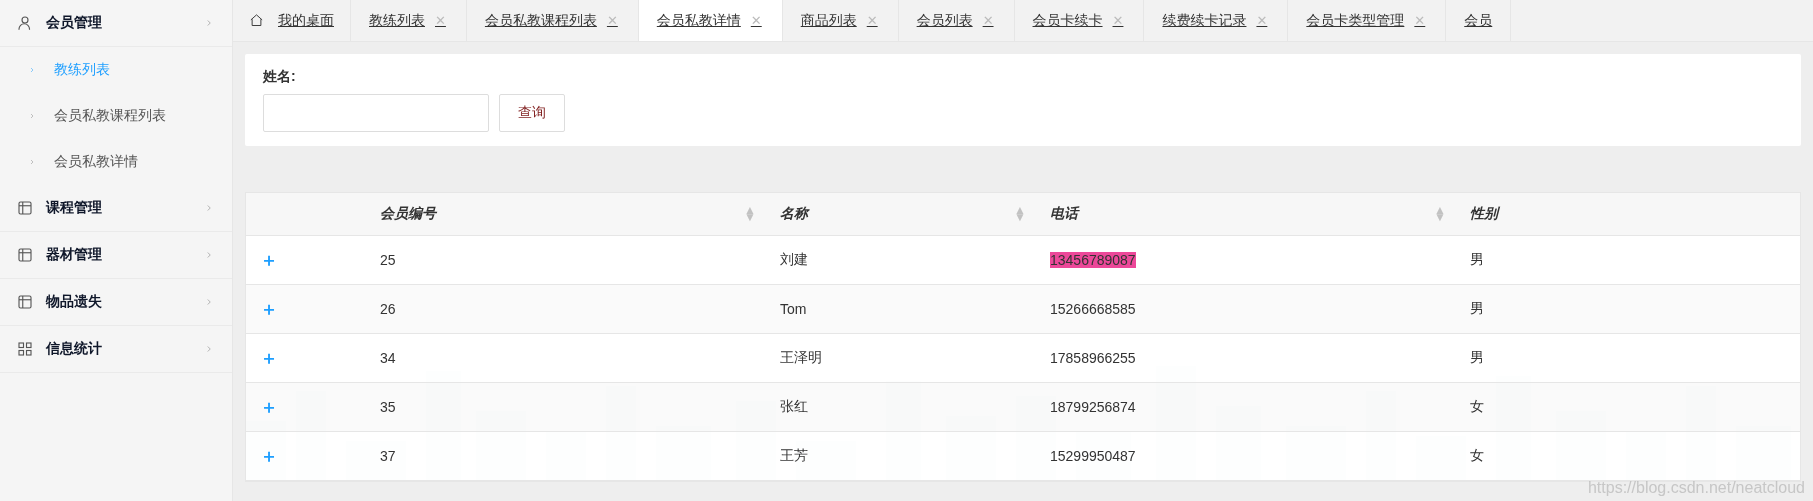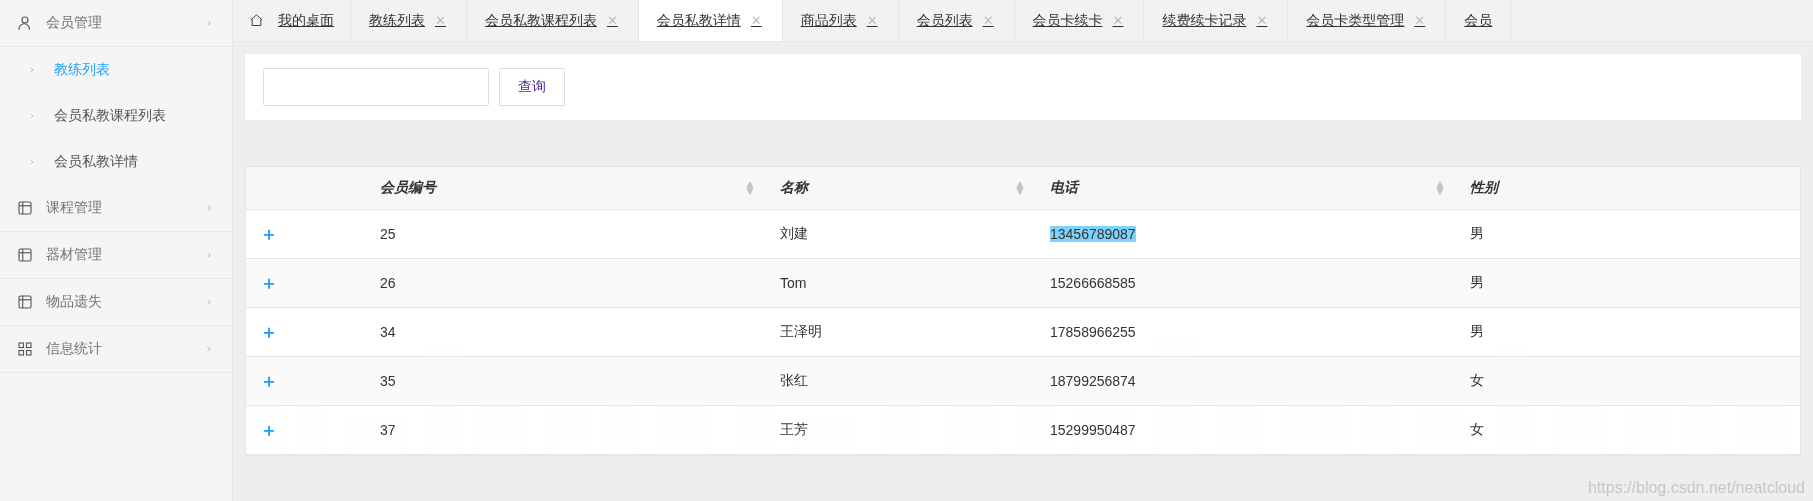--- a/index.html
+++ b/index.html
@@ -19,23 +19,24 @@
       width: 233px;
       background: #f5f5f5;
       border-right: 1px solid #e6e6e6;
       flex-shrink: 0;
     }
     .menu-item {
       display: flex;
       align-items: center;
       padding: 14px 16px;
       cursor: pointer;
-      color: #737373;
+      color: #0f172a;
       border-bottom: 1px solid #eaeaea;
       position: relative;
+      font-weight: bold;
     }
     .menu-icon {
       width: 18px; height: 18px;
       margin-right: 12px;
       display: inline-flex;
       align-items: center;
       justify-content: center;
     }
     .menu-icon svg { width: 18px; height: 18px; stroke: #555; fill: none; stroke-width: 1.5; }
     .menu-label { flex: 1; }
@@ -111,21 +112,21 @@
       font-size: 14px;
     }
     .btn {
       height: 38px;
       padding: 0 18px;
       background: #fff;
       border: 1px solid #ddd;
       border-radius: 2px;
       cursor: pointer;
       font-size: 14px;
-      color: #4c1d95;
+      color: #7f1d1d;
     }
 
     
     .watermark-band {
       height: 22px;
       position: relative;
       opacity: 0.3;
     }
 
     
@@ -162,21 +163,21 @@
     }
     .sort-icon {
       position: absolute;
       right: 10px;
       top: 50%;
       transform: translateY(-50%);
       color: #c2c2c2;
       font-size: 12px;
       display: flex; flex-direction: column; line-height: 7px;
     }
-    .highlighted-cell { background: #7dd3fc; }
+    .highlighted-cell { background: #ec4899; }
 
     
     .city-bg {
       position: absolute;
       left: 0; right: 0; bottom: 0;
       height: 130px;
       pointer-events: none;
       opacity: 0.08;
       z-index: 0;
       overflow: hidden;
@@ -348,20 +349,21 @@
           <span class="tab-close">✕</span>
         </div>
         <div class="tab">
           <span>会员</span>
         </div>
       </div>
 
     <div class="content">
 
       <div class="panel">
+        <label class="form-label">姓名:</label>
         <div class="form-row">
           <input class="input" type="text" placeholder="" style="">
           <button class="btn">查询</button>
         </div>
       </div>
 
       <div class="watermark-band"></div>
 
       <div class="table-wrap">
         <div class="city-bg">

